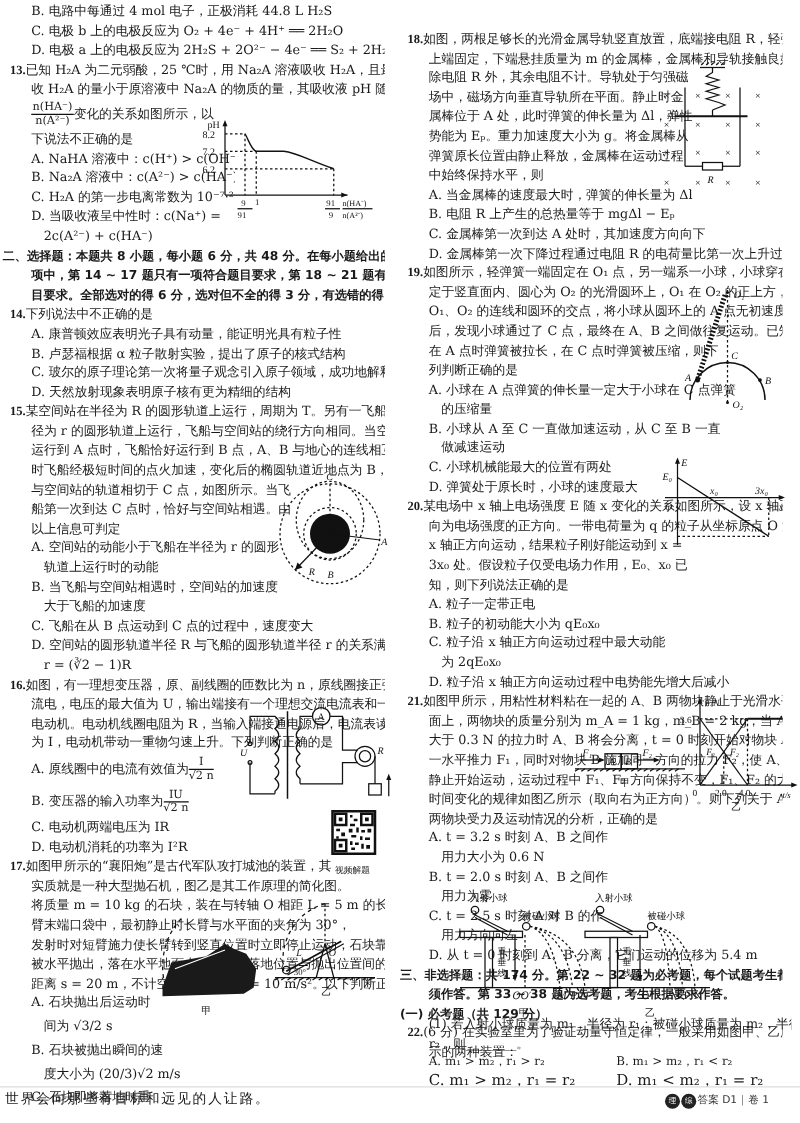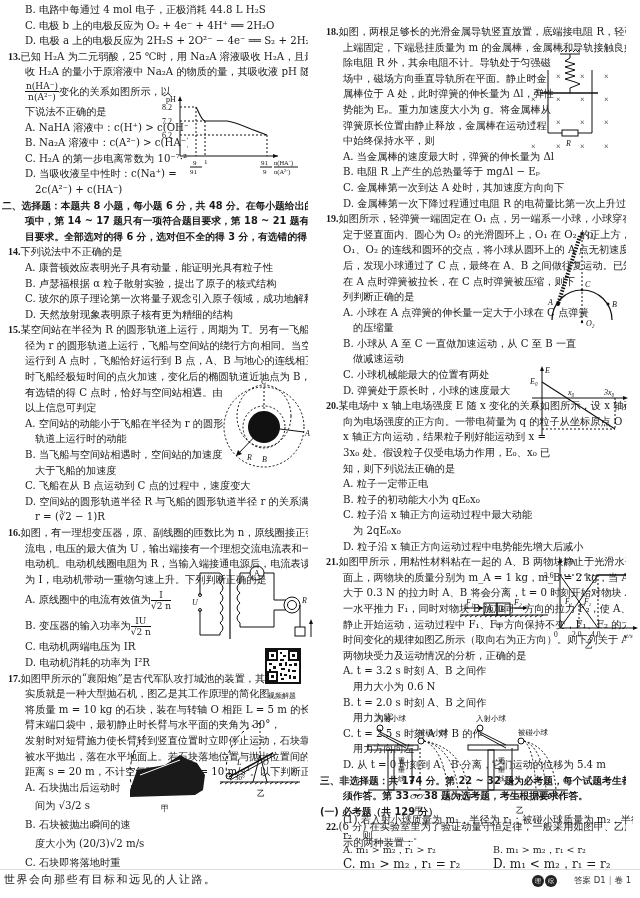--- a/index.html
+++ b/index.html
@@ -12,21 +12,21 @@
 .ind1{padding-left:17px}
 .ind2{padding-left:27px}
 .qn{font-family:Liberation Serif, serif;font-weight:bold;font-size:10px;margin-left:-9px}
 .sec{font-family:"DejaVu Sans","Liberation Sans",sans-serif;font-weight:bold;font-size:9.8px}
 .narrow{width:180px}
 svg{position:absolute;overflow:visible}
 svg text{font-family:"Liberation Serif",serif;fill:#111}
 .footer-motto{position:absolute;left:4px;top:873px;font-size:11px;letter-spacing:1.5px;font-family:Liberation Mono, monospace}
 .footer-right{position:absolute;left:532px;top:873px;display:flex;align-items:center;font-family:"DejaVu Sans",sans-serif;font-size:8.5px;color:#333}
 .logo-dot{width:12px;height:12px;border-radius:50%;background:#222;color:#fff;font-size:6px;display:inline-flex;align-items:center;justify-content:center;margin-right:1px}
-.footer-code{margin-left:16px}
+.footer-code{margin-left:0}
 .footer-sep{margin:0 3px;color:#888}
 .qr{position:absolute;background:
   repeating-linear-gradient(0deg,#111 0 2px,#fff 2px 4px),#fff;}
 .qrlbl{position:absolute;font-size:7px;font-family:Liberation Serif, serif}
 .frac{display:inline-block;vertical-align:middle;text-align:center;font-size:9px;line-height:10px}
 .frac .n{display:block;border-bottom:1px solid #111;padding:0 1px}
 .frac .d{display:block}
 </style>
 </head>
 <body>
@@ -55,21 +55,22 @@
   <span class="ln" style="padding-left:9px"><b class="qn">14.</b><span>下列说法中不正确的是</span></span>
   <span class="ln ind1">A. 康普顿效应表明光子具有动量，能证明光具有粒子性</span>
   <span class="ln ind1">B. 卢瑟福根据 α 粒子散射实验，提出了原子的核式结构</span>
   <span class="ln ind1">C. 玻尔的原子理论第一次将量子观念引入原子领域，成功地解释</span>
   <span class="ln ind1">D. 天然放射现象表明原子核有更为精细的结构</span>
 
   <span class="ln" style="padding-left:9px"><b class="qn">15.</b><span>某空间站在半径为 R 的圆形轨道上运行，周期为 T。另有一飞船在半</span></span>
   <span class="ln ind1">径为 r 的圆形轨道上运行，飞船与空间站的绕行方向相同。当空间站</span>
   <span class="ln ind1">运行到 A 点时，飞船恰好运行到 B 点，A、B 与地心的连线相互垂直，此</span>
   <span class="ln ind1">时飞船经极短时间的点火加速，变化后的椭圆轨道近地点为 B，远地点</span>
-  <span class="ln ind1">有选错的得 C 点时，恰好与空间站相遇。由</span>
+  <span class="ln ind1">与空间站的轨道相切于 C 点，如图所示。当飞</span>
+  <span class="ln ind1">船第一次到达 C 点时，恰好与空间站相遇。由</span>
   <span class="ln ind1">以上信息可判定</span>
   <span class="ln ind1">A. 空间站的动能小于飞船在半径为 r 的圆形</span>
   <span class="ln ind2">轨道上运行时的动能</span>
   <span class="ln ind1">B. 当飞船与空间站相遇时，空间站的加速度</span>
   <span class="ln ind2">大于飞船的加速度</span>
   <span class="ln ind1">C. 飞船在从 B 点运动到 C 点的过程中，速度变大</span>
   <span class="ln ind1">D. 空间站的圆形轨道半径 R 与飞船的圆形轨道半径 r 的关系满足</span>
   <span class="ln ind2">r = (∛2 − 1)R</span>
 
   <span class="ln" style="padding-left:9px"><b class="qn">16.</b><span>如图，有一理想变压器，原、副线圈的匝数比为 n，原线圈接正弦交</span></span>

